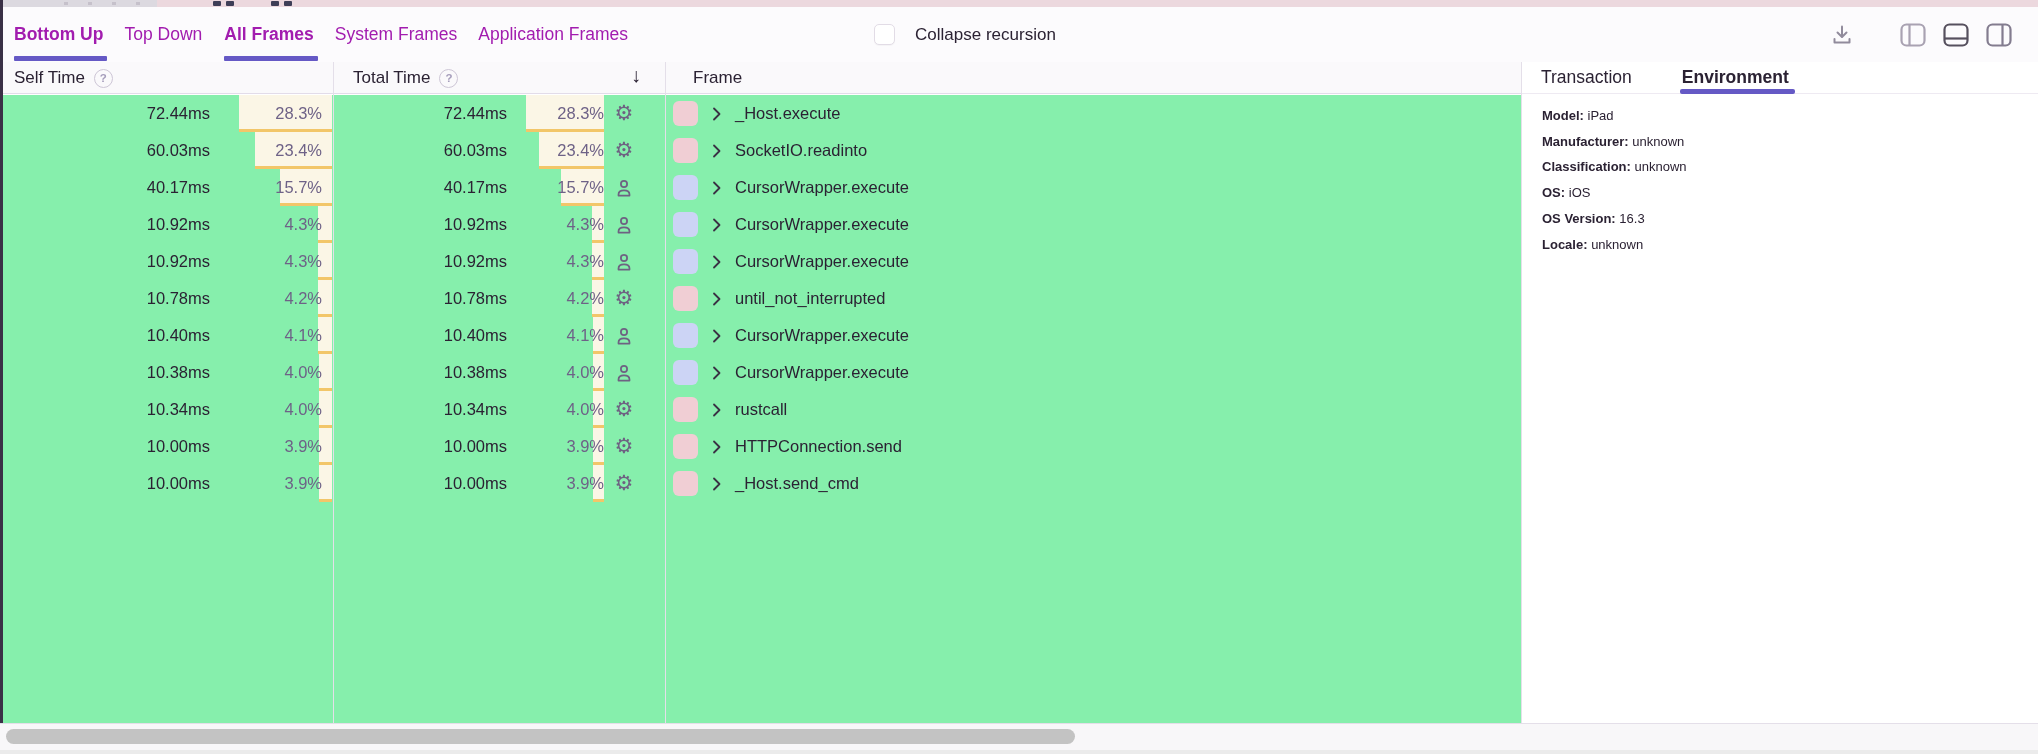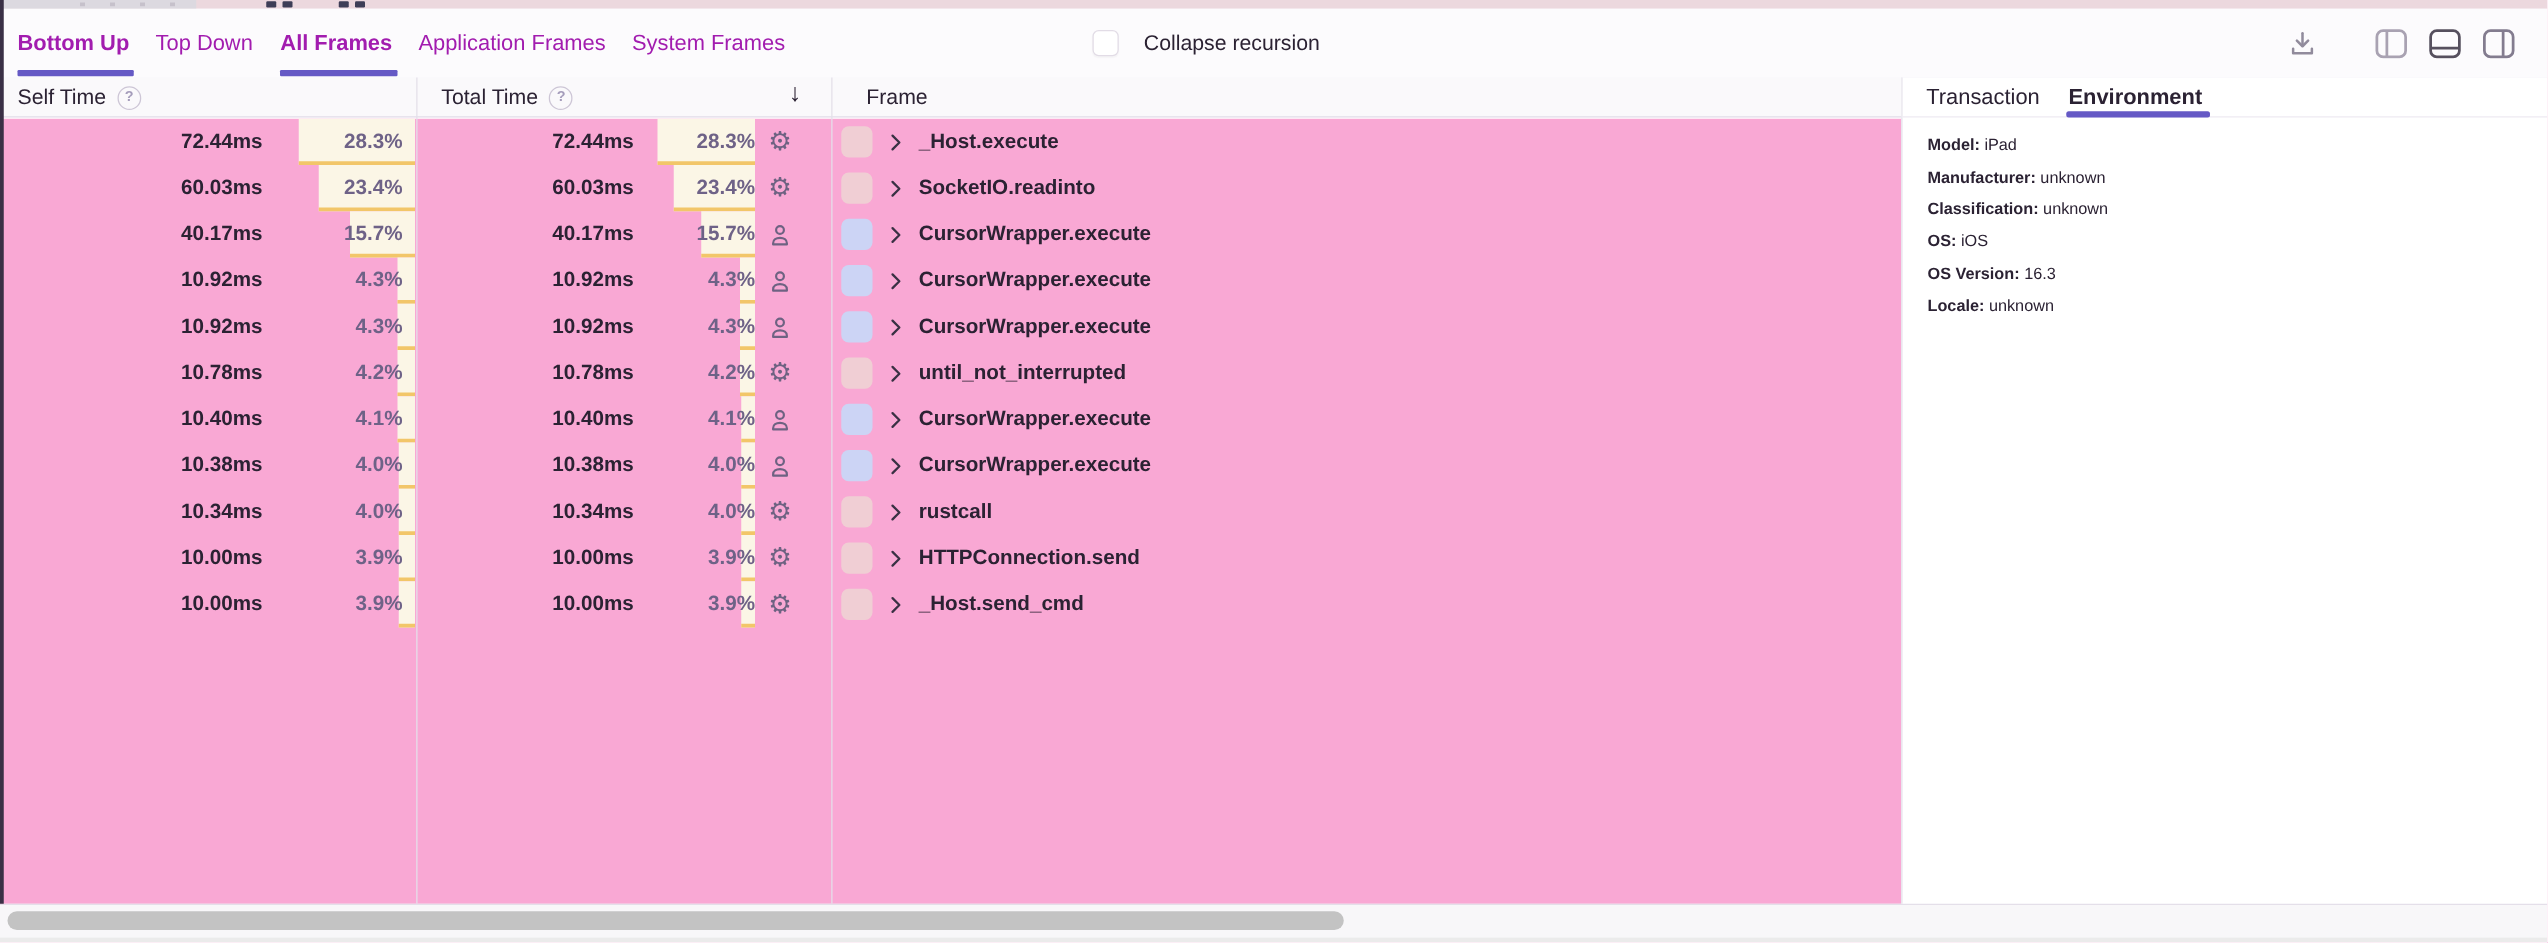--- a/index.html
+++ b/index.html
@@ -40,21 +40,21 @@
   .thead { position:absolute; left:0; top:0; width:1521px; height:32px; background:#faf9fb;
            border-bottom:1px solid #e2dce9; font-size:17px; color:#2b2233; z-index:4; }
   .th { position:absolute; top:0; height:32px; display:flex; align-items:center; }
   .th-self  { left:0; width:333px; padding-left:14px; }
   .th-total { left:333px; width:332px; padding-left:20px; }
   .th-frame { left:665px; width:856px; padding-left:28px; }
   .help-icon { width:19px; height:19px; border:1.6px solid #cdc6d6; border-radius:50%; margin-left:9px;
                display:flex; align-items:center; justify-content:center; font-size:11.5px; color:#a59dbb; font-weight:700; }
   .sort-icon { position:absolute; right:24px; top:2px; font-size:20px; color:#2b2233; cursor:pointer; }
 
-  .tbody { position:absolute; left:0; top:33px; width:1521px; height:628px; background:#f9a8d4;font-weight:bold; }
+  .tbody { position:absolute; left:0; top:33px; width:1521px; height:628px; background:#86efac; }
   .trow { position:relative; width:1521px; height:37px; font-size:16.5px; cursor:pointer; }
   .cell { position:absolute; top:0; height:37px; display:flex; align-items:center; }
   .time-val { color:#2b2233; }
   .pct-val  { color:#6e6287; z-index:2; }
   .c-self-time { left:0; width:210px; justify-content:flex-end; }
   .c-self-pct  { left:210px; width:112px; justify-content:flex-end; }
   .c-total-time{ left:333px; width:174px; justify-content:flex-end; }
   .c-total-pct { left:507px; width:97px;  justify-content:flex-end; }
   .c-row-icon  { left:610px; width:28px; justify-content:center; color:#6e6282; }
   .pct-bar { position:absolute; top:0; height:37px; background:#fbf6e6; border-bottom:3px solid #f2c669; z-index:1; }
@@ -62,21 +62,21 @@
   .swatch.pink { background:#f0ced4; }
   .swatch.blue { background:#ccd4f5; }
   .chevron { position:absolute; left:712px; top:8px; width:14px; height:21px; display:flex; align-items:center; cursor:pointer; }
   .frame-name { position:absolute; left:735px; top:0; height:37px; display:flex; align-items:center; color:#2b2233; }
   .gear-glyph { font-family:"DejaVu Sans", sans-serif; font-size:21px; line-height:1; }
 
   
   .right-panel { position:absolute; left:1521px; top:62px; width:517px; height:661px; background:#fff;
                  border-left:1px solid #e4dfe9; }
   .rp-tabs { position:relative; height:32px; border-bottom:1px solid #eeeaf2; display:flex; align-items:center;
-             padding-left:19px; }
+             padding-left:19px;gap:27px; }
   .rp-tab { position:relative; height:32px; display:flex; align-items:center; font-size:17.5px; margin-right:23px;
             cursor:pointer; color:#2b2233; }
   .rp-tab.bold { font-weight:700; }
   .rp-tab.active::after { content:""; position:absolute; left:-2px; right:-6px; bottom:0; height:5px;
                           background:#6559c5; border-radius:2px; }
   .rp-content { padding:9px 20px; font-size:13px; line-height:25.7px; }
   .env-label { font-weight:700; }
 
   
   .hscroll { position:absolute; left:0; top:724px; width:2038px; height:26px; background:#f8f7f9; }
@@ -103,22 +103,22 @@
   </div>
 
   <div class="toolbar">
     <div id="view-tabs" style="display:flex;height:100%">
         <span class="tab bold active">Bottom Up</span>
         <span class="tab">Top Down</span>
       </div>
     <div class="tab-gap"></div>
     <div id="frame-tabs" style="display:flex;height:100%">
         <span class="tab bold active">All Frames</span>
+        <span class="tab">System Frames</span>
         <span class="tab">Application Frames</span>
-        <span class="tab">System Frames</span>
       </div>
     <div class="check-wrap">
       <div class="checkbox"></div>
       <span class="check-label">Collapse recursion</span>
     </div>
     <div class="tb-icons">
       <div class="tb-btn dl-btn">
         <svg width="24" height="24" viewBox="0 0 24 24" fill="none" stroke="#918b9c" stroke-width="2" stroke-linecap="round" stroke-linejoin="round">
           <path d="M12 3.5v10"></path>
             <path d="M7.5 9.5 12 14l4.5-4.5"></path>

